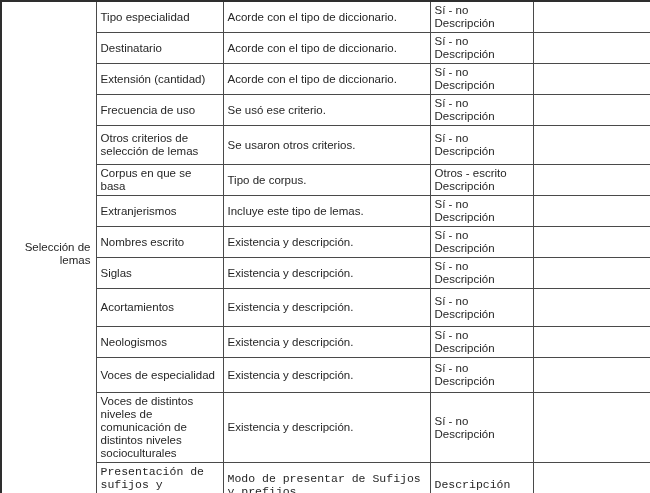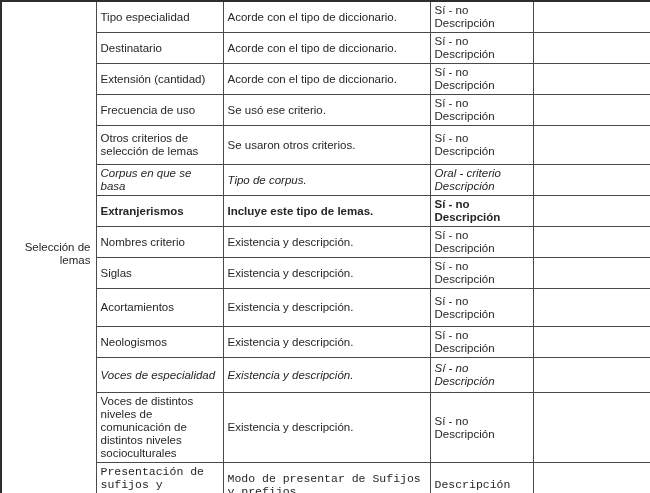--- a/index.html
+++ b/index.html
@@ -94,40 +94,40 @@
         </tr>
         <tr style="height: 39px; margin-top: 29px;">
           <td class="c-criterion">Otros criterios de selección de lemas</td>
           <td class="c-desc">Se usaron otros criterios.</td>
           <td class="c-eval">
             <div>Sí - no</div>
             <div>Descripción</div>
           </td>
           <td class="c-blank"></td>
         </tr>
-        <tr style="height: 26px; font-style: italic;">
+        <tr style="height: 26px;">
           <td class="c-criterion">Corpus en que se basa</td>
           <td class="c-desc">Tipo de corpus.</td>
           <td class="c-eval">
-            <div>Oral - criterio</div>
+            <div>Otros - escrito</div>
             <div>Descripción</div>
           </td>
           <td class="c-blank"></td>
         </tr>
-        <tr style="height: 31px; font-weight: bold;">
+        <tr style="height: 31px;">
           <td class="c-criterion">Extranjerismos</td>
           <td class="c-desc">Incluye este tipo de lemas.</td>
           <td class="c-eval">
             <div>Sí - no</div>
             <div>Descripción</div>
           </td>
           <td class="c-blank"></td>
         </tr>
         <tr style="height: 31px;">
-          <td class="c-criterion">Nombres criterio</td>
+          <td class="c-criterion">Nombres escrito</td>
           <td class="c-desc">Existencia y descripción.</td>
           <td class="c-eval">
             <div>Sí - no</div>
             <div>Descripción</div>
           </td>
           <td class="c-blank"></td>
         </tr>
         <tr style="height: 31px;">
           <td class="c-criterion">Siglas</td>
           <td class="c-desc">Existencia y descripción.</td>
@@ -148,21 +148,21 @@
         </tr>
         <tr style="height: 31px;">
           <td class="c-criterion">Neologismos</td>
           <td class="c-desc">Existencia y descripción.</td>
           <td class="c-eval">
             <div>Sí - no</div>
             <div>Descripción</div>
           </td>
           <td class="c-blank"></td>
         </tr>
-        <tr style="height: 35px; font-style: italic;">
+        <tr style="height: 35px;">
           <td class="c-criterion">Voces de especialidad</td>
           <td class="c-desc">Existencia y descripción.</td>
           <td class="c-eval">
             <div>Sí - no</div>
             <div>Descripción</div>
           </td>
           <td class="c-blank"></td>
         </tr>
         <tr style="height: 65px;">
           <td class="c-criterion">Voces de distintos niveles de comunicación de distintos niveles socioculturales</td>

